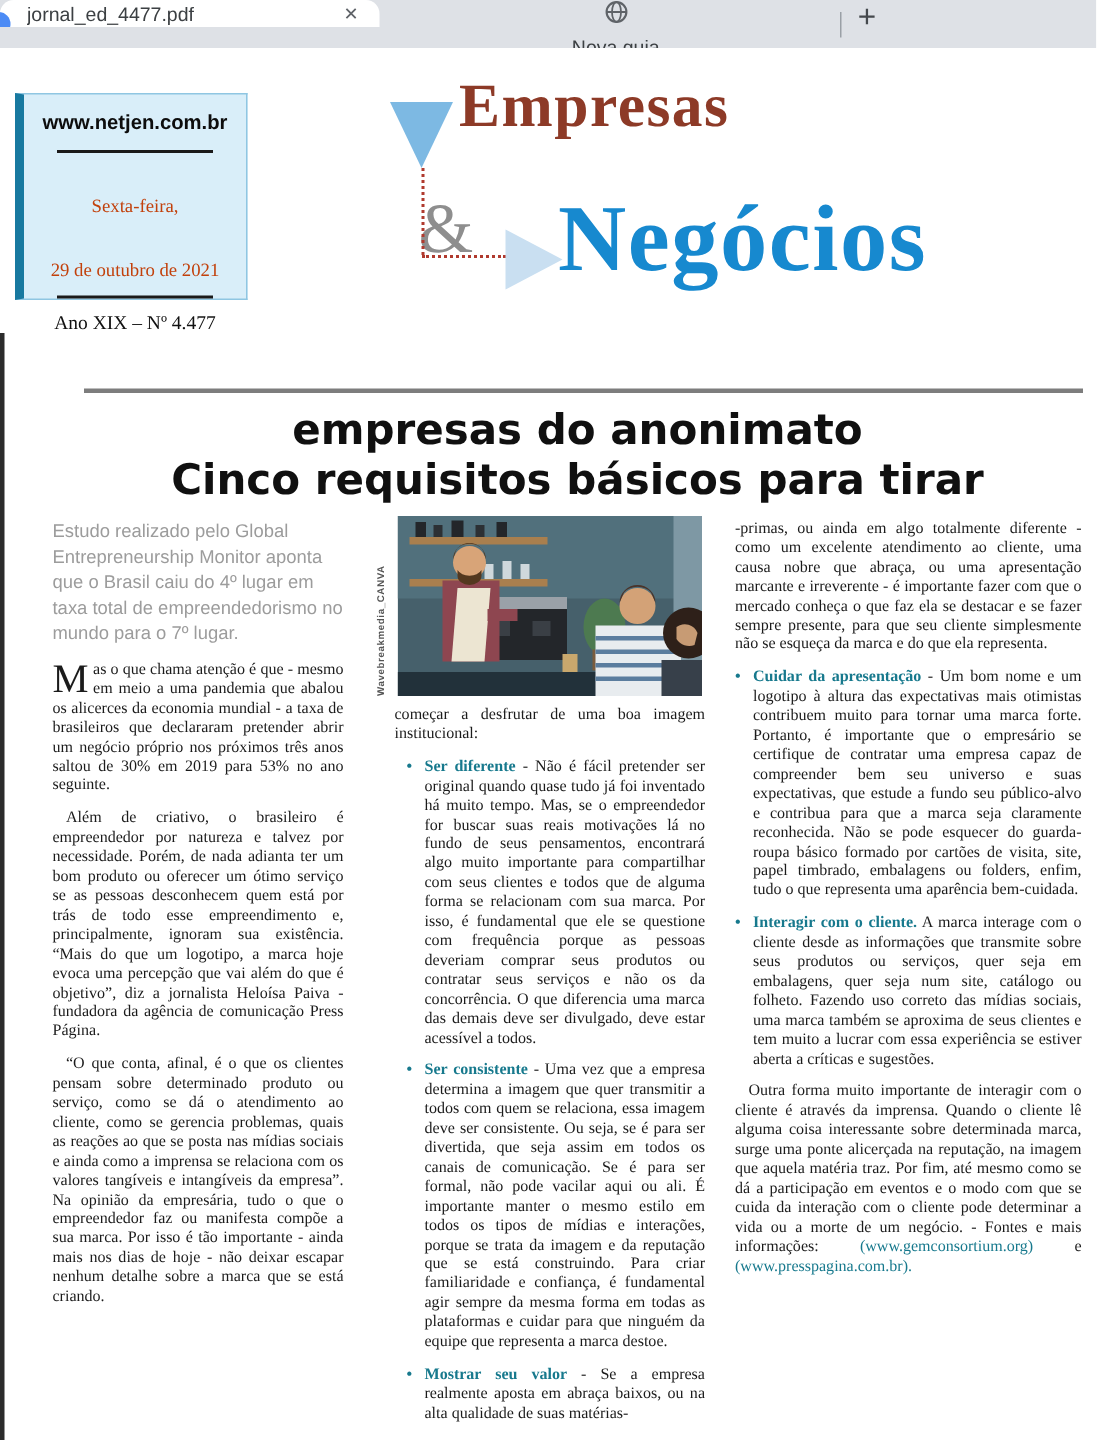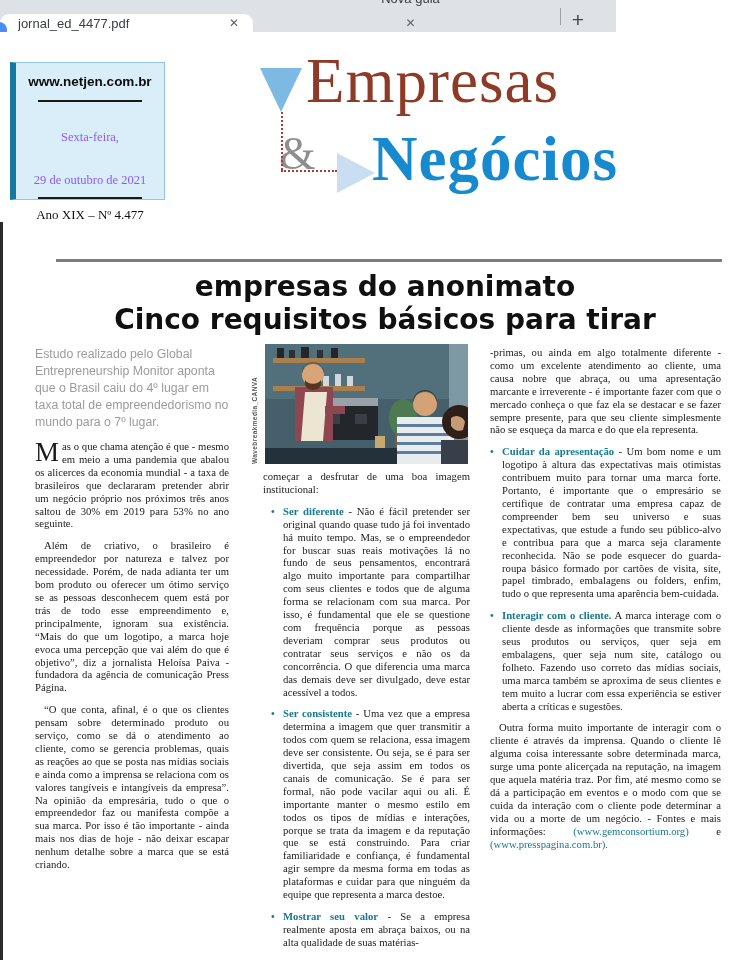--- a/index.html
+++ b/index.html
@@ -1,45 +1,45 @@
 <!DOCTYPE html>
 <html lang="pt-BR"><head>
 <meta charset="utf-8">
 <style>
   html,body{margin:0;padding:0;background:#fff;}
   .screen{position:relative;width:731px;height:960px;overflow:hidden;background:#fff;
           font-family:"Liberation Sans",sans-serif;}
   
-  .tabbar{position:absolute;left:0;top:0;width:616px;height:32px;background:#dee1e6;display:flex;align-items:flex-end;}
+  .tabbar{position:absolute;left:0;top:0;width:731px;height:32px;background:#dee1e6;display:flex;align-items:flex-start;}
   .tab{position:relative;display:flex;align-items:center;gap:8px;font-size:13px;color:#3c4043;
        padding:0 10px 0 18px;box-sizing:border-box;overflow:hidden;white-space:nowrap;}
   .tab.active{width:253px;background:#fff;border-radius:9px 9px 0 0;}
   .tab.inactive{width:307px;flex-direction:column;}
   .tab-title{flex:1;overflow:hidden;text-overflow:ellipsis;}
   .tab-close{font-size:12px;color:#5f6368;padding:2px 4px;cursor:pointer;}
   .fav-pdf{position:absolute;left:-9px;top:8px;width:16px;height:16px;border-radius:50%;background:#4c8bf5;}
   .globe{display:inline-flex;width:16px;height:16px;}
   .tab-divider{width:1px;height:17px;background:#9aa0a6;align-self:center;}
   .newtab{display:flex;align-items:center;justify-content:center;width:34px;font-size:21px;color:#45494d;cursor:pointer;}
   
   .page{position:absolute;left:0;top:32px;width:731px;height:928px;background:#fff;overflow:hidden;}
   .edgebar{position:absolute;left:0;top:190px;width:3px;height:738px;background:#2b2b2b;}
   
   .infobox{position:absolute;left:10px;top:30px;width:155px;height:138px;box-sizing:border-box;
            background:#d9eef9;border:1px solid #8fc6e2;border-left:6px solid #1879a0;text-align:center;}
   .site{margin-top:11px;font-weight:bold;font-size:13.5px;color:#0d0d0d;}
   .ibox-rule{width:104px;height:2px;background:#1a1a1a;margin:11px auto 9px;}
   .ibox-rule.second{margin:9px auto 8px;}
-  .dateline{font-family:"Liberation Serif",serif;font-size:12.5px;line-height:16px;color:#8b5cf6;margin-top:27px;}
+  .dateline{font-family:"Liberation Serif",serif;font-size:12.5px;line-height:16px;color:#c2410c;margin-top:27px;}
   .edition{font-family:"Liberation Serif",serif;font-size:13px;color:#111;margin-top:4px;}
   
   .tri-down{position:absolute;left:260px;top:36px;width:0;height:0;
             border-left:21px solid transparent;border-right:21px solid transparent;border-top:44px solid #7db9e3;}
-  .logo-word1{position:absolute;left:306px;top:18px;font-family:"Liberation Serif",serif;font-weight:normal;
-              font-size:63px;line-height:1;color:#8d3a27;letter-spacing:1px;}
+  .logo-word1{position:absolute;left:306px;top:18px;font-family:"Liberation Serif",serif;font-weight:bold;
+              font-size:41px;line-height:1;color:#8d3a27;letter-spacing:1px;}
   .logo-amp{position:absolute;left:279px;top:98px;font-family:"Liberation Serif",serif;
             font-size:47px;line-height:1;color:#8e8e8e;}
   .dot-v{position:absolute;left:281px;top:80px;height:58px;border-left:2px dotted #b03a2e;}
   .dot-h{position:absolute;left:281px;top:138px;width:56px;border-top:2px dotted #b03a2e;}
   .tri-right{position:absolute;left:337px;top:121px;width:0;height:0;
              border-top:20px solid transparent;border-bottom:20px solid transparent;border-left:38px solid #c9dff1;}
   .logo-word2{position:absolute;left:372px;top:96px;font-family:"Liberation Serif",serif;font-weight:bold;
               font-size:63px;line-height:1;color:#1789cf;letter-spacing:1px;}
   
   .toprule{position:absolute;left:56px;top:227px;width:666px;height:3px;background:#7d7d7d;}

